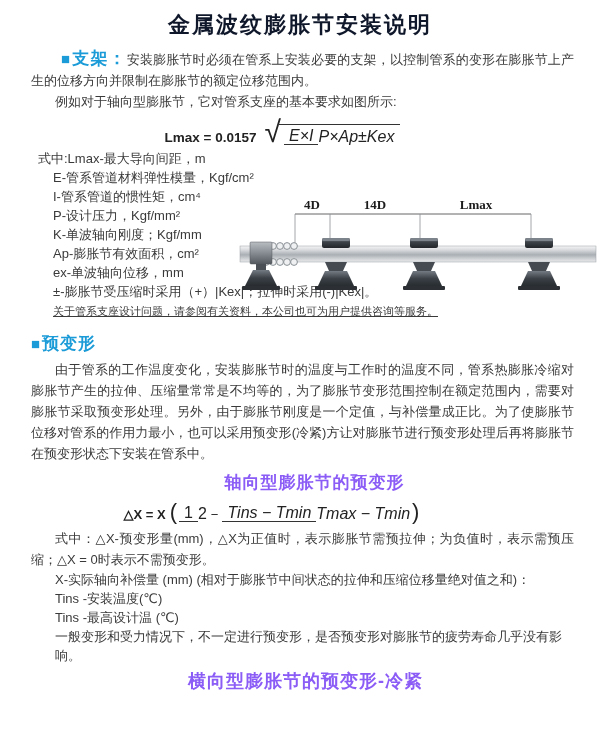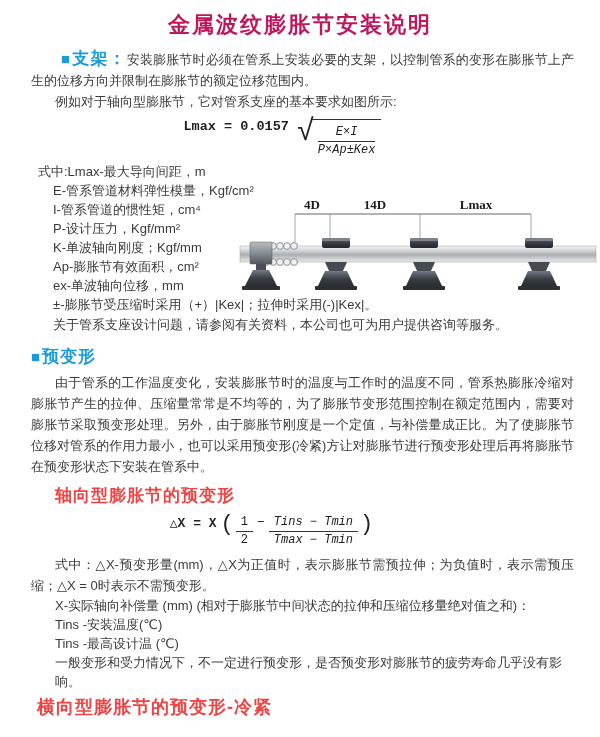--- a/index.html
+++ b/index.html
@@ -4,57 +4,57 @@
 <style>
   html,body{margin:0;padding:0;}
   body{
     width:600px;height:737px;background:#ffffff;overflow:hidden;position:relative;
     font-family:"Liberation Sans","DejaVu Sans",sans-serif;
     color:#3a3a3a;
   }
   .page{position:relative;width:600px;height:737px;}
   .title{
     margin:10px 0 8px 0;text-align:center;
-    font-size:22px;font-weight:bold;color:#be185d;letter-spacing:2px;
+    font-size:22px;font-weight:bold;color:#0f172a;letter-spacing:2px;
   }
   .content{padding:0 26px 0 31px;}
   .para{margin:0;font-size:13px;line-height:21px;text-align:justify;}
   .indent-lg{text-indent:30px;}
   .indent-md{text-indent:24px;}
   .sec-head{
     font-size:17px;font-weight:bold;color:#1b9bd7;letter-spacing:1px;
   }
   .sec-head .sq{font-size:15px;margin-right:1px;color:#1b9bd7;}
   .sec-line{margin:12px 0 4px 0;}
   
   .formula{
-    display:flex;justify-content:center;align-items:flex-start;
-    font-family:Liberation Mono, monospace;color:#222222;
+    display:flex;justify-content:center;align-items:flex-end;
+    font-family:Liberation Sans, sans-serif;color:#222222;
   }
   .formula1{margin:7px 40px 4px 0;}
   .f-lhs{font-weight:bold;font-size:13.5px;margin-right:8px;}
   .radical{font-size:30px;font-weight:400;line-height:26px;margin-right:-3px;}
   .sqrt-body{border-top:1.5px solid #333;padding:2px 6px 0 6px;display:inline-block;}
-  .frac{display:inline-flex;flex-direction:column;text-align:center;
-        font-size:12px;line-height:15px;}
+  .frac{display:inline-flex;flex-direction:row;text-align:center;
+        font-size:16px;line-height:15px;}
   .frac .num{border-bottom:1px solid #333;padding:0 5px 1px 5px;}
   .frac .den{padding-top:1px;}
   .frac.ital{font-style:italic;}
   .formula2{margin:8px 60px 6px 0;}
   .f2-lhs{font-weight:bold;font-size:13px;margin-right:2px;}
   .paren{font-size:22px;font-weight:400;line-height:20px;margin:0 2px;color:#222;}
   .op{margin:0 4px;font-size:13px;}
   
   .vars{list-style:none;margin:4px 0 0 7px;padding:0;font-size:13px;line-height:19px;}
   .vars li{white-space:nowrap;}
   .vars li.sub{padding-left:15px;}
-  .note-line{margin:1px 0 0 0;padding-left:22px;font-size:13px;line-height:19px;text-indent:0;}
+  .note-line{margin:1px 0 0 0;padding-left:22px;font-size:11px;line-height:19px;text-indent:0;text-decoration:underline;}
   
   .subhead{
-    margin:7px 0 2px 0;font-size:17px;font-weight:bold;color:#ef4444;letter-spacing:1px;
+    margin:7px 0 2px 0;font-size:17px;font-weight:bold;color:#8b5cf6;letter-spacing:1px;text-align:center;
   }
   .subhead.axial{margin-left:24px;}
   .subhead.lateral{margin-left:6px;font-size:18px;margin-top:4px;}
   .t-line{line-height:19px;padding-left:24px;text-align:left;}
   
   .diagram{position:absolute;left:236px;top:186px;width:364px;height:102px;}
   .dim-label{font-family:"Liberation Serif","DejaVu Serif",serif;font-weight:bold;
              font-size:13px;fill:#1c1c1c;}
 </style>
 </head>

